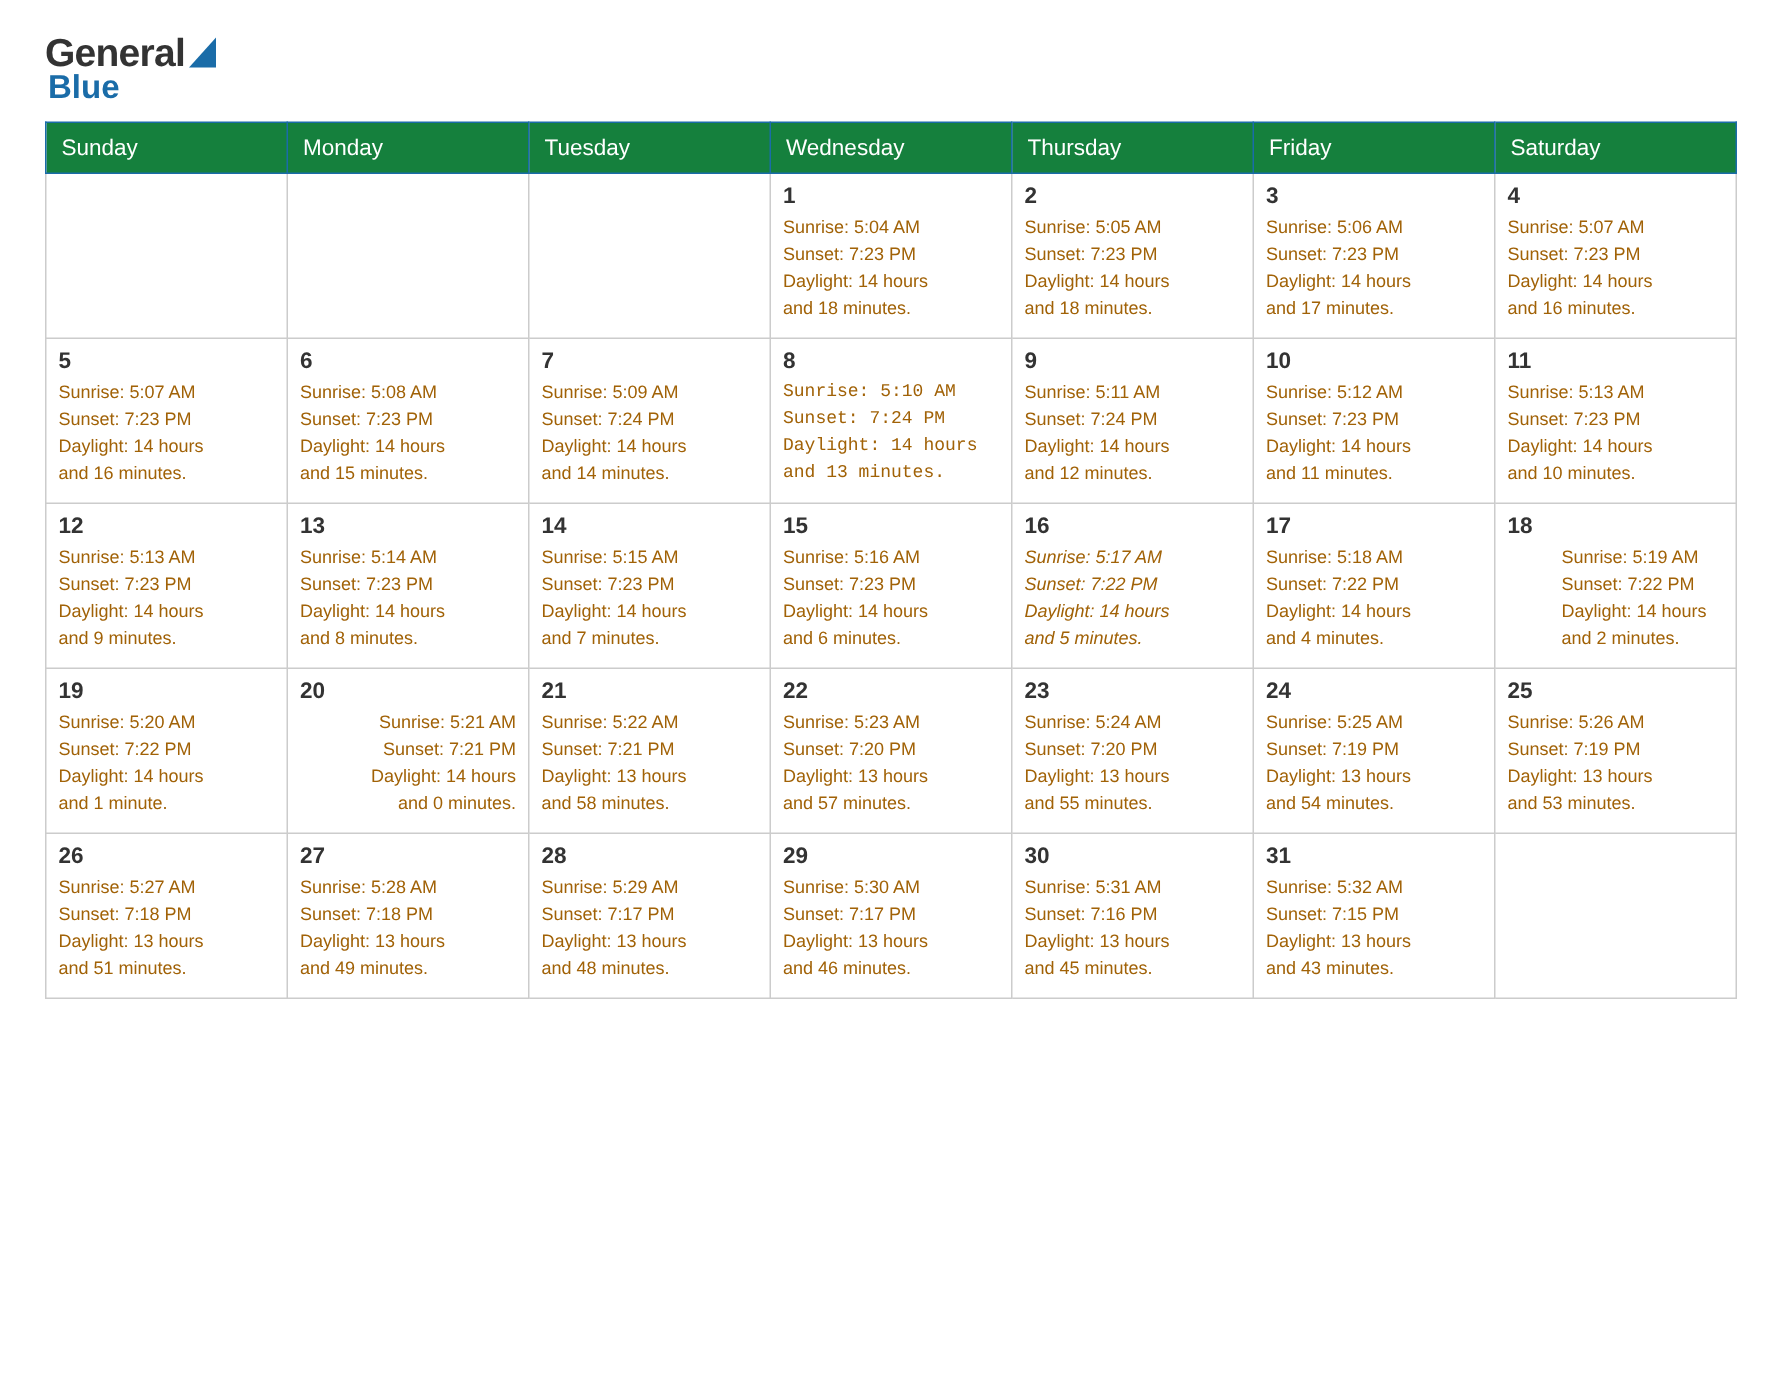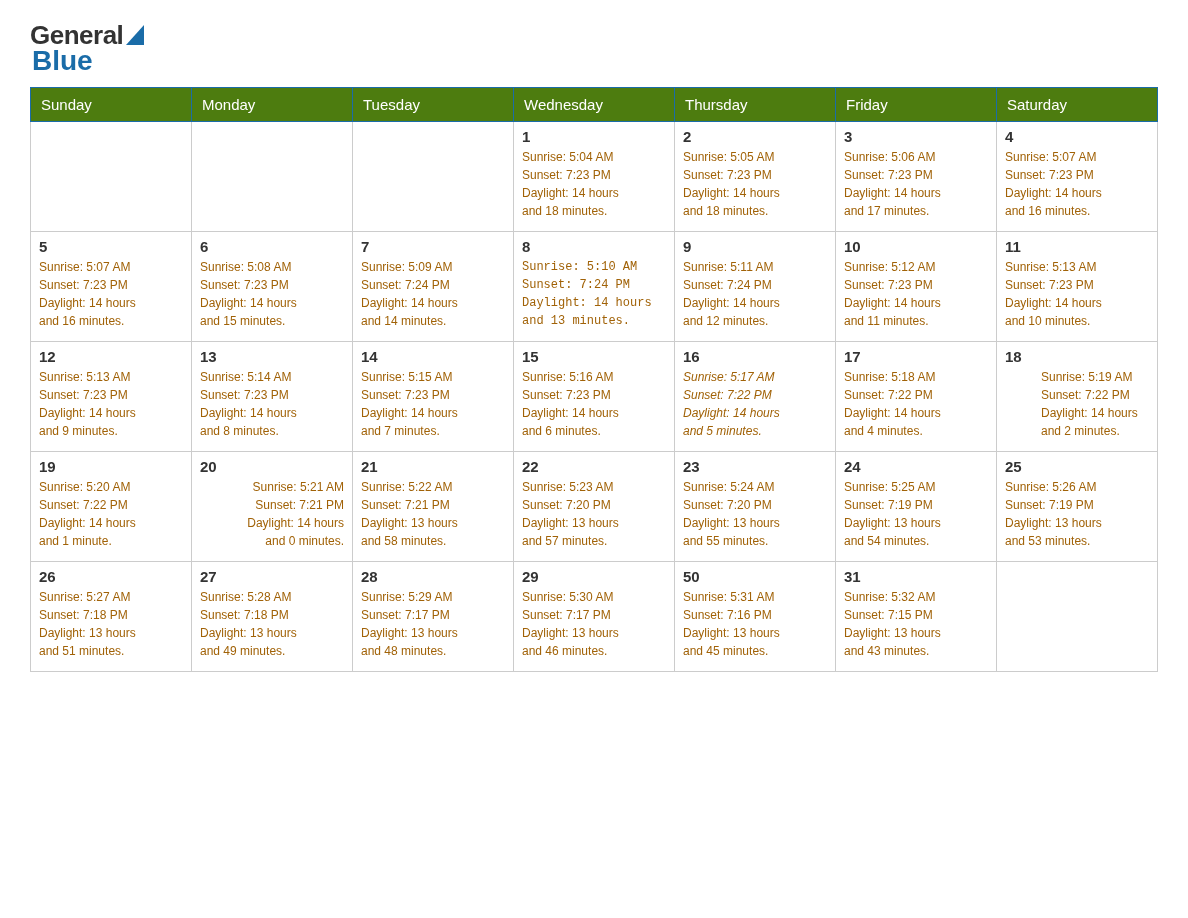--- a/index.html
+++ b/index.html
@@ -30,21 +30,21 @@
       font-size: 20px;
       color: #333;
       margin-top: 4px;
     }
     .calendar {
       width: 100%;
       border-collapse: collapse;
       margin-top: 8px;
     }
     .calendar th {
-      background-color: #4d7c0f;
+      background-color: #15803d;
       color: #fff;
       font-size: 15px;
       font-weight: normal;
       padding: 8px 10px;
       text-align: left;
       border: 1px solid #1a6ca8;
     }
     .calendar td {
       vertical-align: top;
       border: 1px solid #ccc;
@@ -94,21 +94,21 @@
   </style>
 </head>
 <body>
 
 <div class="header">
   <div class="logo-container">
     <div class="logo-row">
       <span style="font-size:26px;font-weight:bold;color:#333;letter-spacing:-0.5px;">General</span>
       <span class="logo-arrow"></span>
     </div>
-    <span style="font-size:28px;font-weight:bold;color:#1a6ca8;margin-top:-6px;margin-left:2px;">Blue</span>
+    <span style="font-size:22px;font-weight:bold;color:#1a6ca8;margin-top:-6px;margin-left:2px;">Blue</span>
   </div>
 </div>
 
 <table class="calendar">
   <thead>
     <tr>
     <th>Sunday</th>
         <th>Monday</th>
         <th>Tuesday</th>
         <th>Wednesday</th>
@@ -327,21 +327,21 @@
 and 48 minutes.</div>
         </td>
         <td>
           <span class="day-number">29</span>
           <div class="day-info" style="white-space: pre-line;">Sunrise: 5:30 AM
 Sunset: 7:17 PM
 Daylight: 13 hours
 and 46 minutes.</div>
         </td>
         <td>
-          <span class="day-number">50</span>
+          <span class="day-number">30</span>
           <div class="day-info" style="white-space: pre-line;">Sunrise: 5:31 AM
 Sunset: 7:16 PM
 Daylight: 13 hours
 and 45 minutes.</div>
         </td>
         <td>
           <span class="day-number">31</span>
           <div class="day-info" style="white-space: pre-line;">Sunrise: 5:32 AM
 Sunset: 7:15 PM
 Daylight: 13 hours

